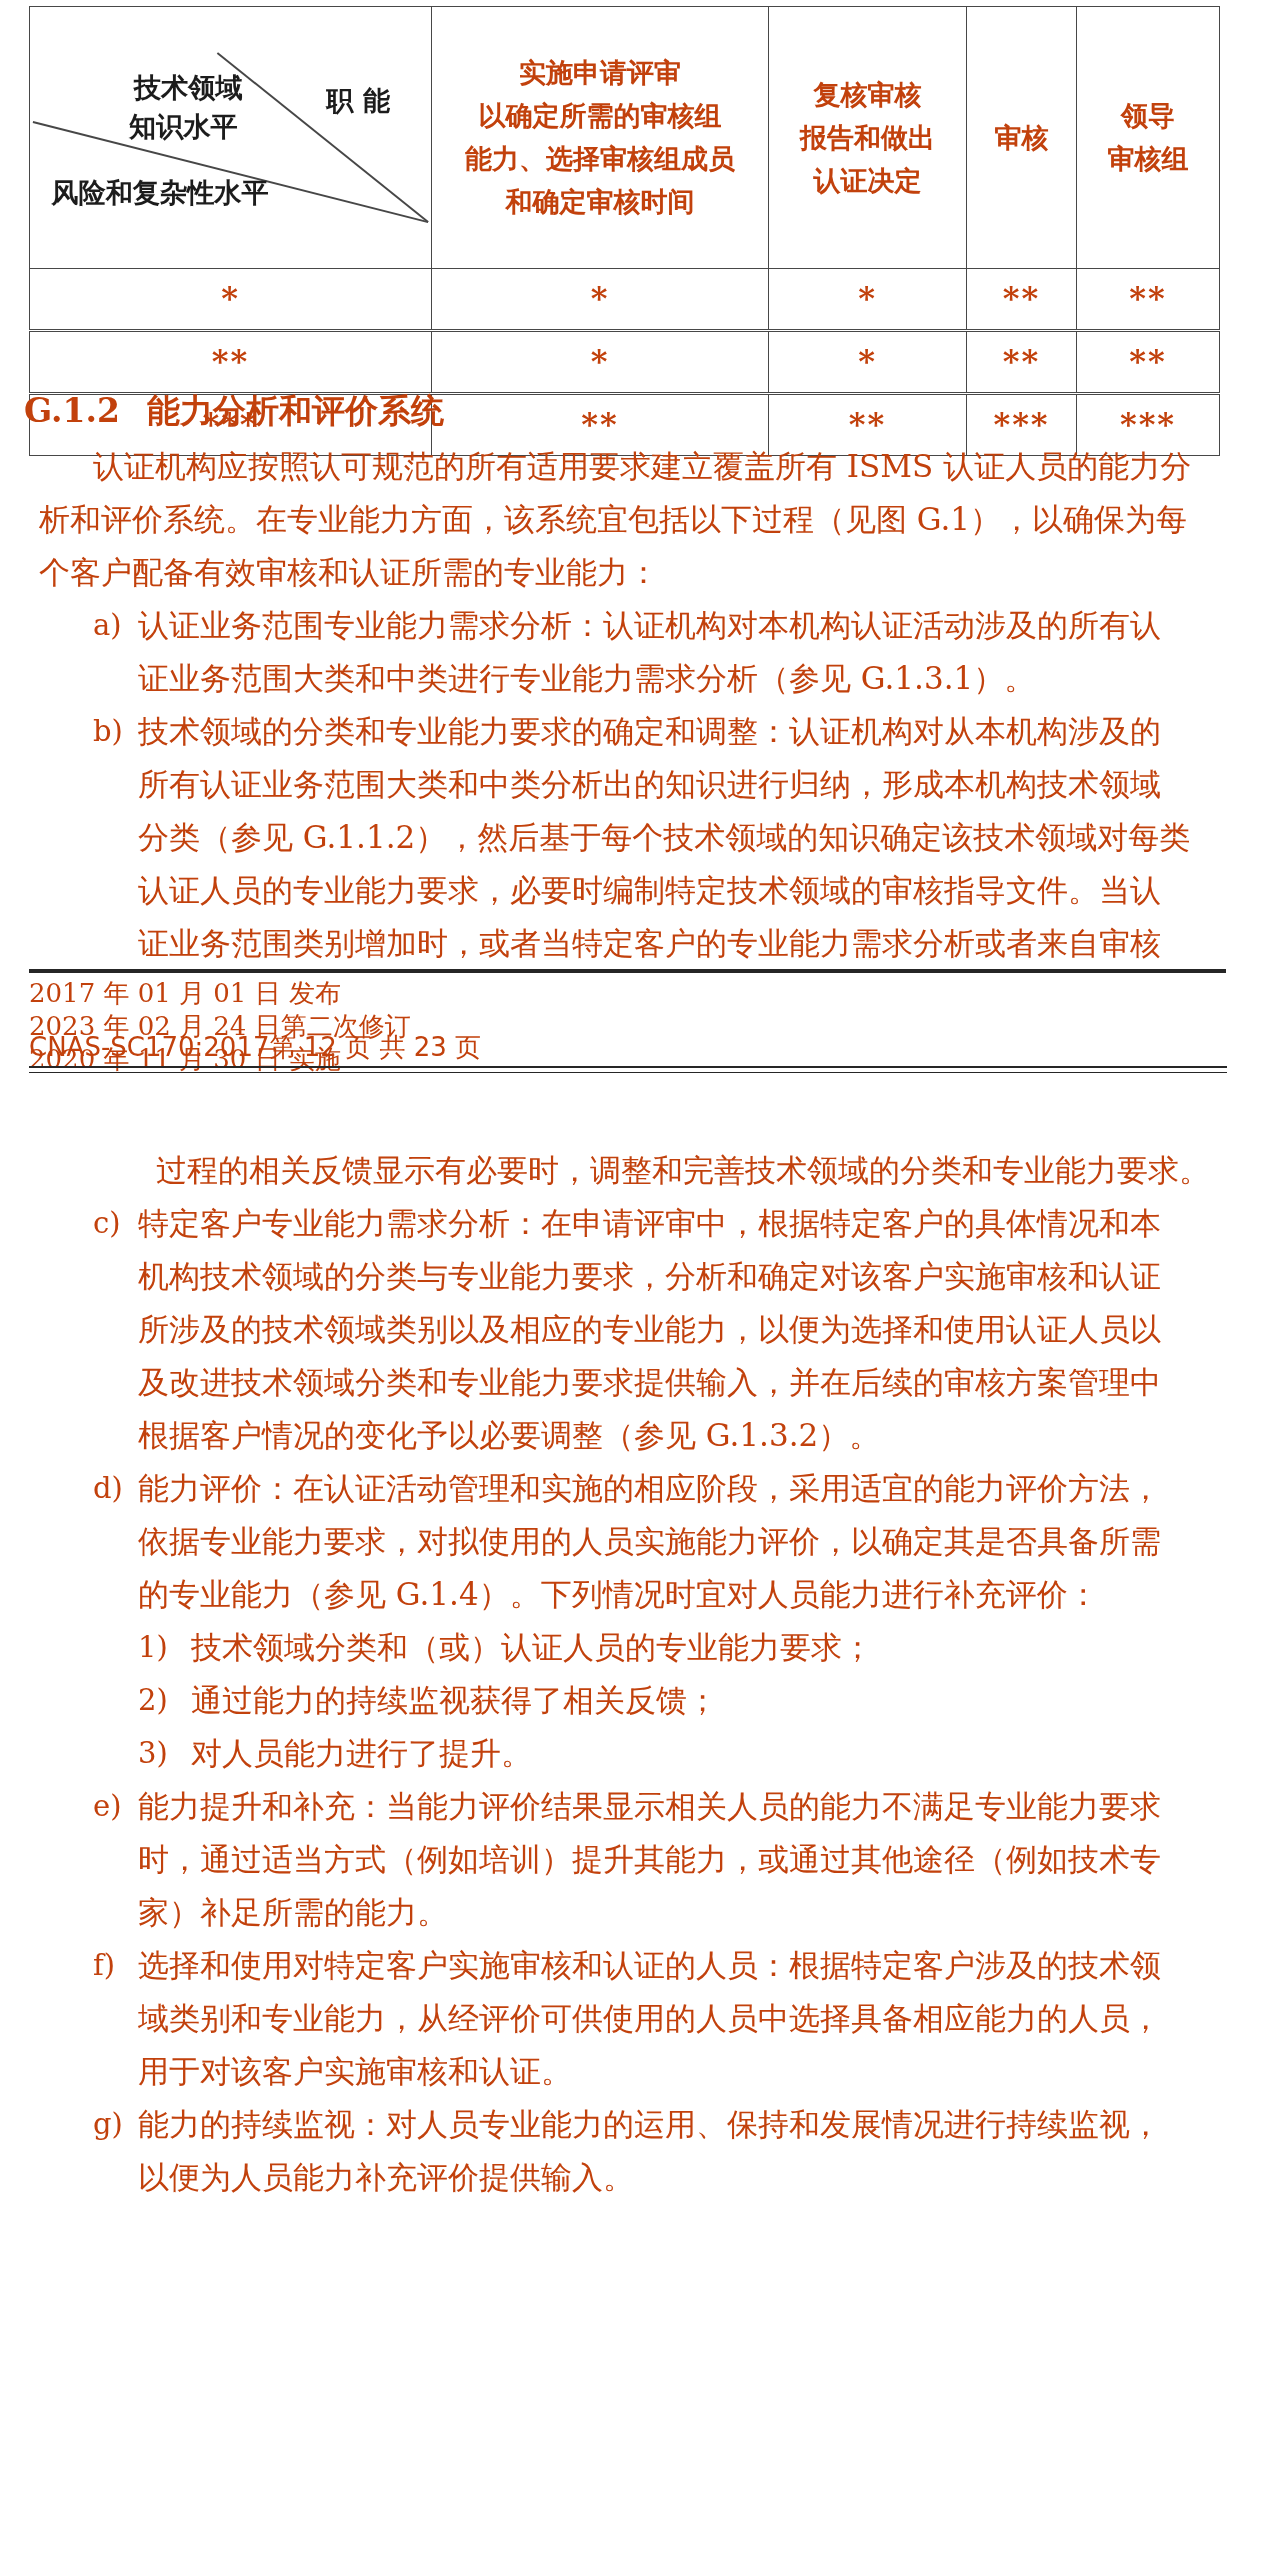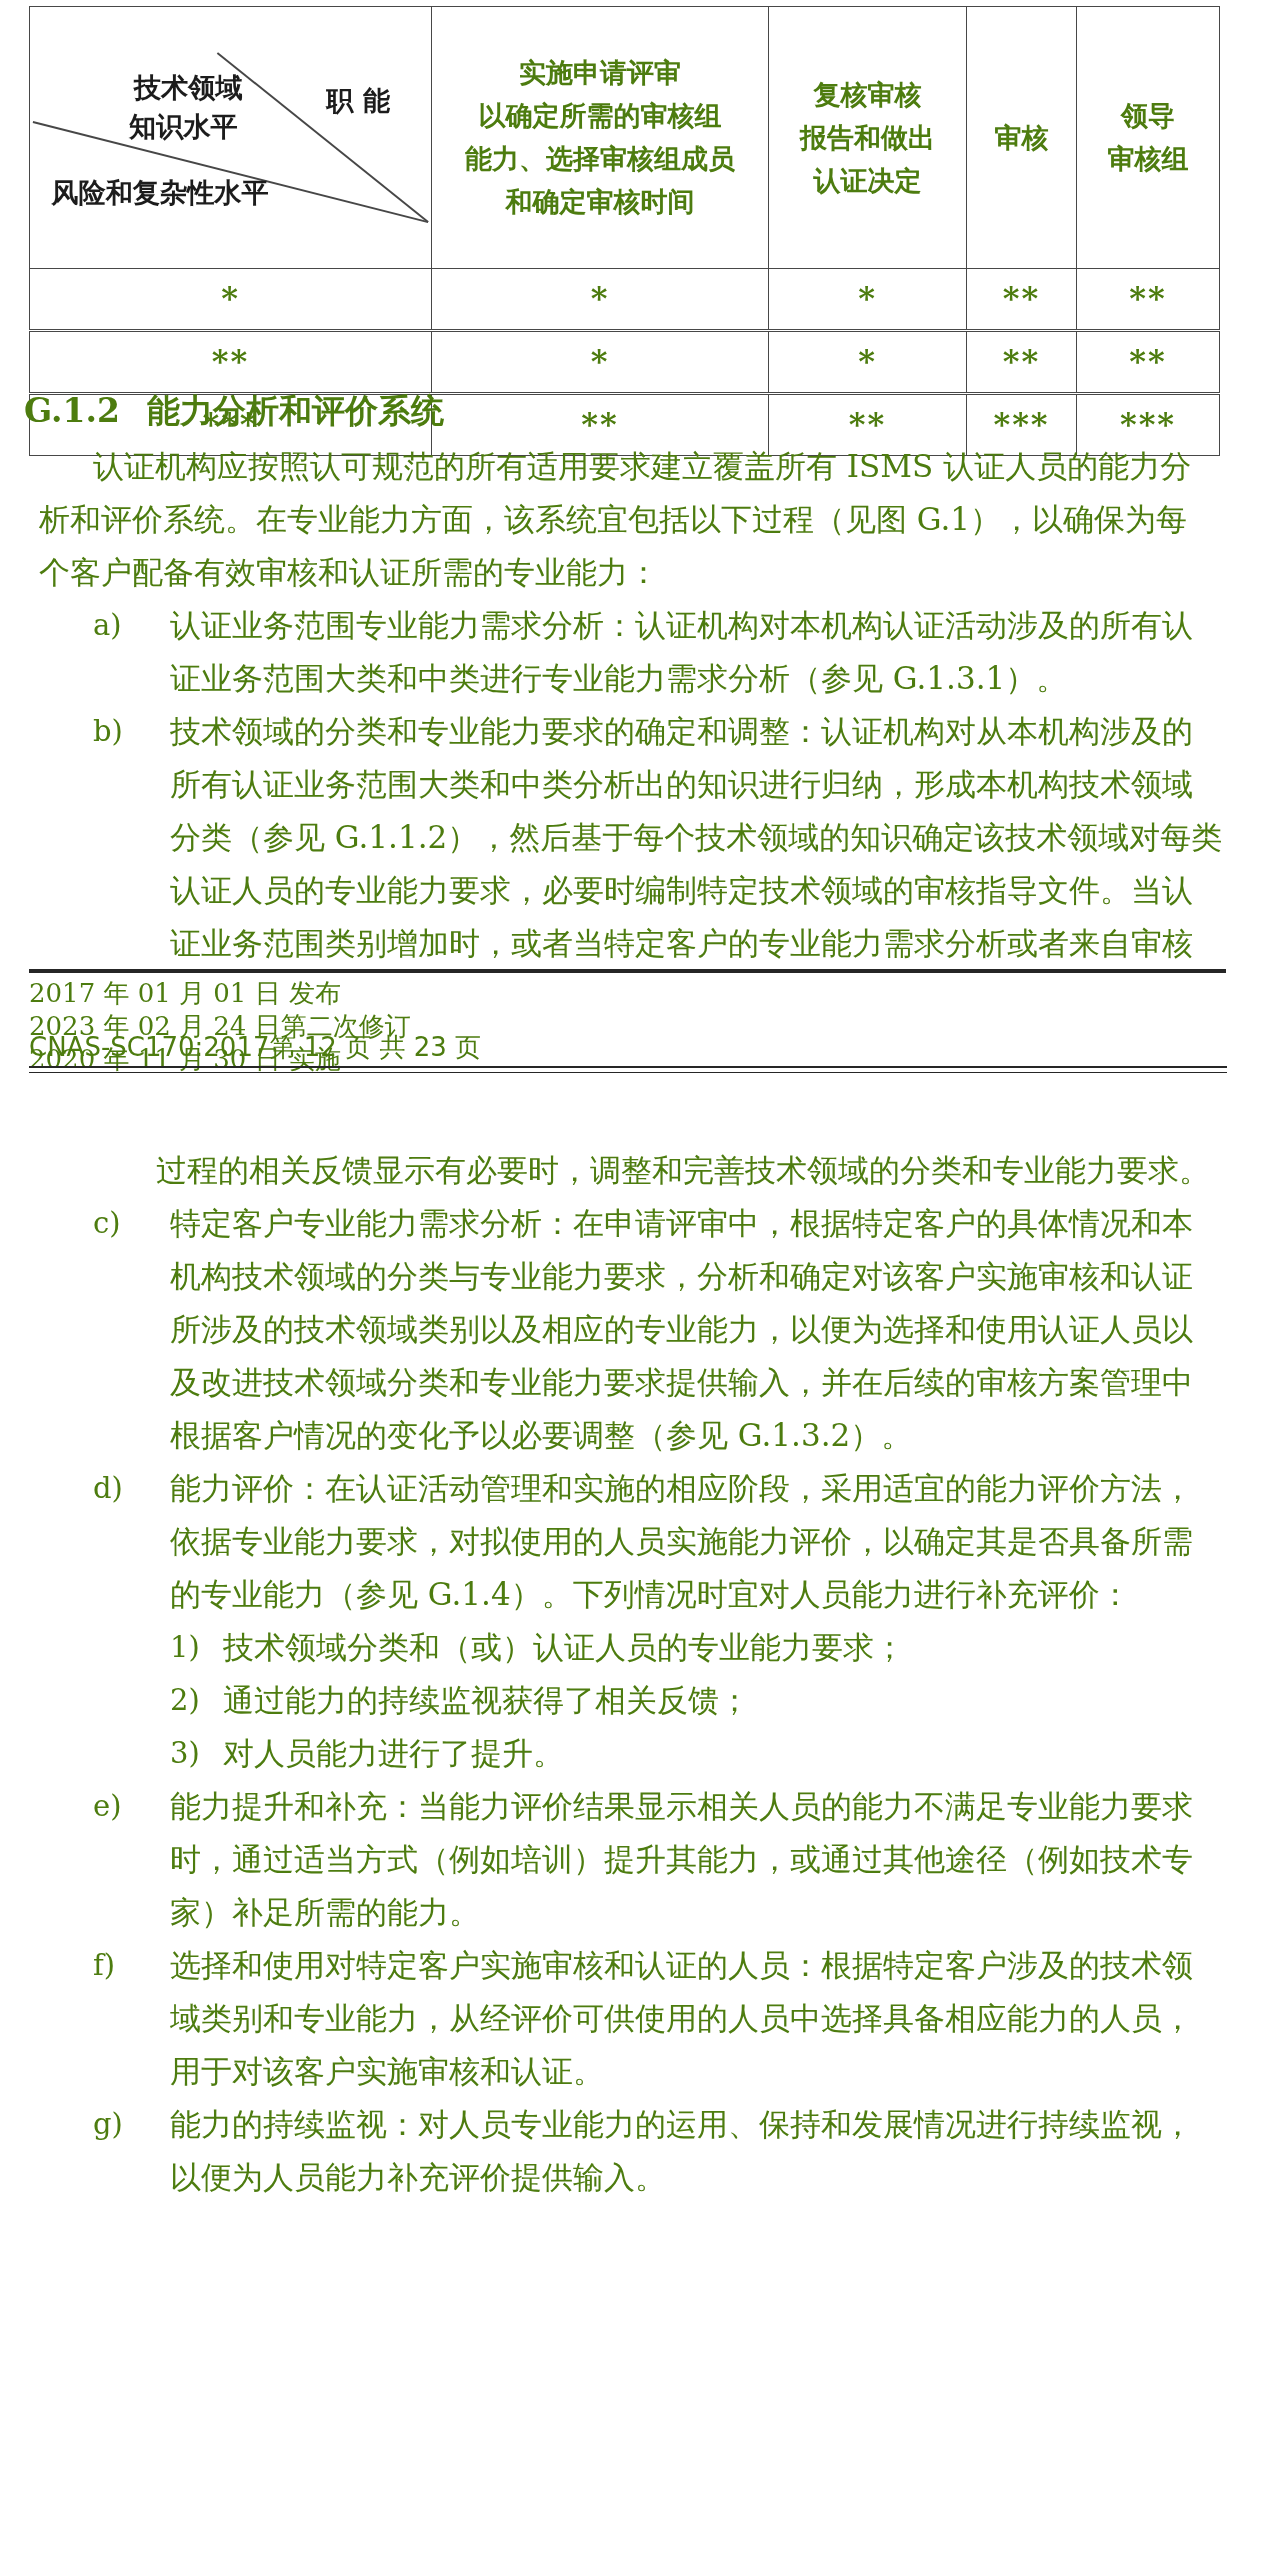--- a/index.html
+++ b/index.html
@@ -1,21 +1,21 @@
 <!DOCTYPE html>
 <html><head>
 <meta charset="utf-8">
 <style>
   html,body{margin:0;padding:0;background:#e8e8e8;}
   .page{
     position:relative;
     width:1267px;height:2576px;
     background:#ffffff;
     font-family:"DejaVu Serif","Liberation Serif",serif;
-    color:#4d7c0f;
+    color:#c2410c;
     overflow:hidden;
   }
   
   .comp-table{
     position:absolute;top:5.8px;left:29px;
     border-collapse:collapse;table-layout:fixed;
     width:1190px;
   }
   .comp-table td{
     border:1.9px solid #474747;
@@ -38,21 +38,21 @@
   .sec-heading .sec-num{margin-right:27px;}
   
   .body-block{position:absolute;left:39px;width:1195px;font-size:31px;}
   .line{height:53px;line-height:53px;white-space:nowrap;}
   .line.first-indent{padding-left:54px;}
   .li{display:flex;}
   .li .li-marker{
     flex:none;width:45px;margin-left:54px;
     height:53px;line-height:53px;font-size:29px;
   }
-  .li .li-body{flex:1;min-width:0;margin-left:32px;}
+  .li .li-body{flex:1;min-width:0;}
   .subline{display:flex;}
   .subline .sub-marker{flex:none;width:53px;height:53px;line-height:53px;font-size:29px;}
   .cont-line{margin-left:117px;}
   
   .rule-thick{position:absolute;left:29px;width:1197px;height:3.9px;background:#262626;}
   .dates-row{
     position:absolute;top:977px;left:29px;width:1198px;
     display:flex;justify-content:space-between;
     font-size:26px;line-height:33px;white-space:nowrap;flex-direction:column;
   }

